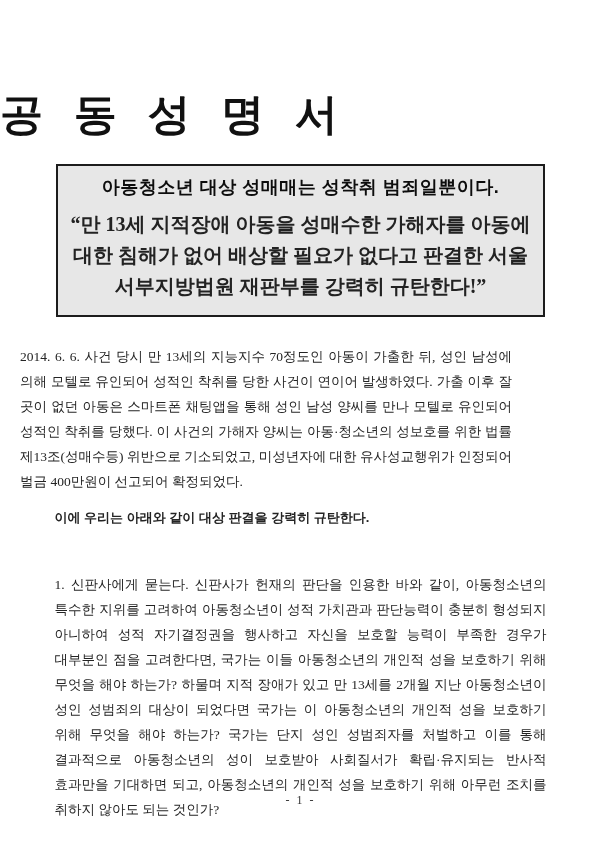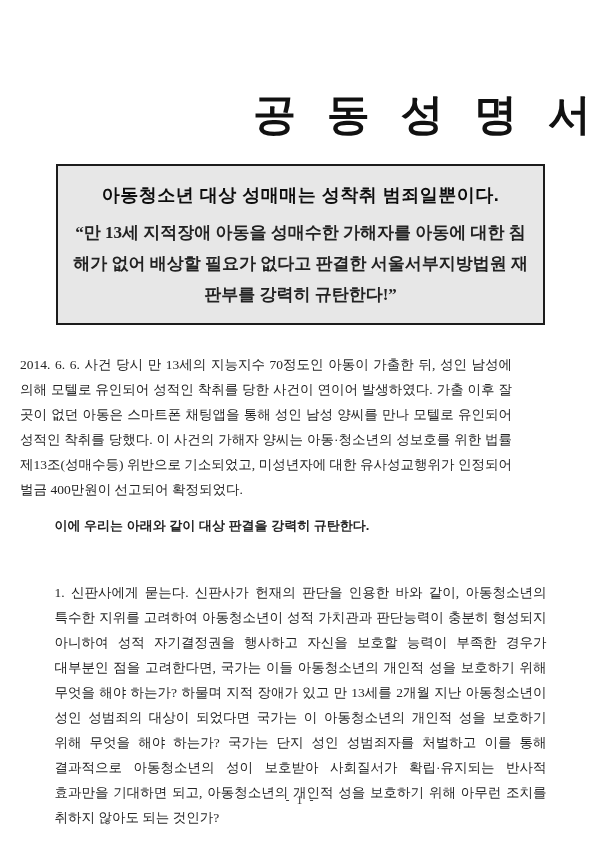--- a/index.html
+++ b/index.html
@@ -11,48 +11,48 @@
     position: relative;
     width: 601px;
     height: 850px;
     background: #ffffff;
     overflow: hidden;
     font-family: "Liberation Serif", "DejaVu Serif", serif;
     color: #1b1b1b;
   }
   .doc-title {
     margin: 86px 0 0 0;
-    text-align: right;
+    text-align: left;
     font-size: 43px;
     font-weight: 600;
     letter-spacing: 10px;
     font-family: "Liberation Serif", "DejaVu Serif", serif;
     color: #111;
   }
   .statement-box {
     box-sizing: border-box;
     width: 489px;
     margin: 20px auto 0 auto;
     border: 2px solid #1c1c1c;
     background: #e7e7e7;
     text-align: center;
-    padding: 15px 12px 13px 12px;
+    padding: 7px 12px 13px 12px;
   }
   .statement-headline {
     font-family: "Liberation Sans", "DejaVu Sans", sans-serif;
     font-weight: 700;
     font-size: 18px;
     line-height: 28px;
     color: #0d0d0d;
     letter-spacing: 0.5px;
   }
   .statement-quote {
     margin-top: 8px;
     font-weight: 700;
-    font-size: 17px;
+    font-size: 20px;
     line-height: 31px;
     color: #222;
     font-family: "Liberation Serif", "DejaVu Serif", serif;
   }
   .body-text {
     width: 492px;
     margin: 0 auto;
     font-size: 13.5px;
     line-height: 25px;
     text-align: justify;

